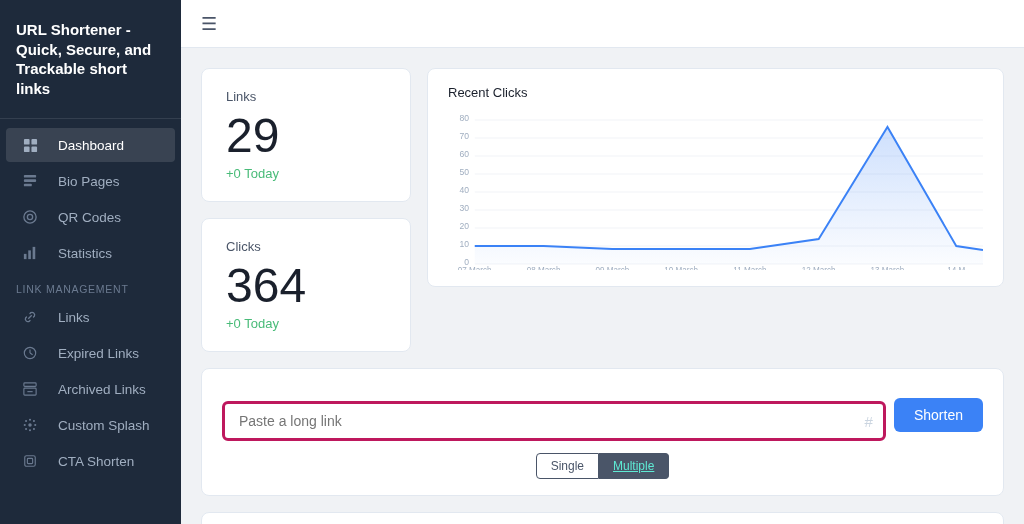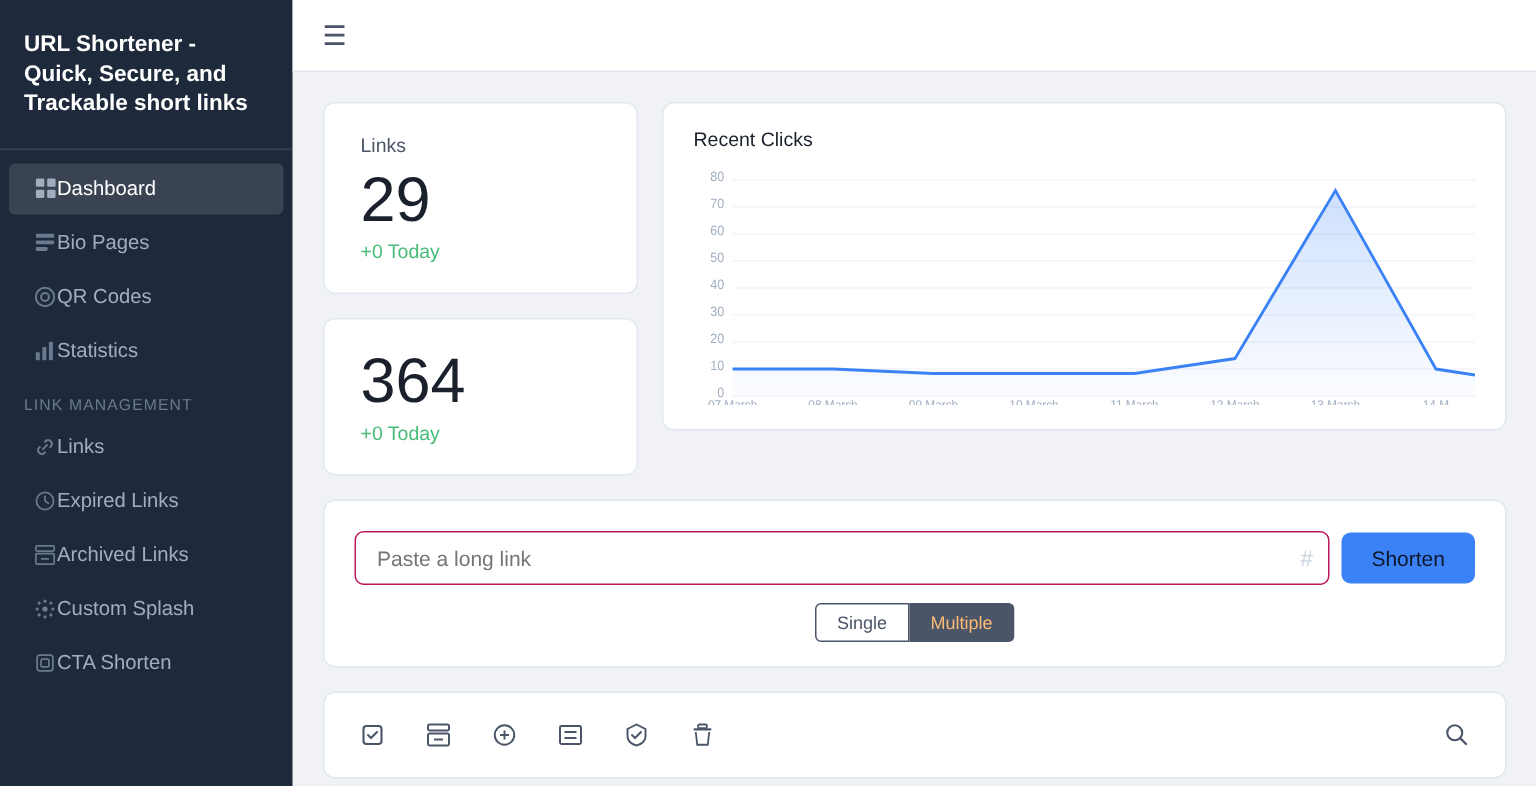--- a/index.html
+++ b/index.html
@@ -1,41 +1,41 @@
 <!DOCTYPE html>
 <html><head>
   <meta charset="utf-8">
   <style>
     * { margin: 0; padding: 0; box-sizing: border-box; }
     body { font-family: -apple-system, BlinkMacSystemFont, 'Segoe UI', sans-serif; display: flex; height: 524px; overflow: hidden; background: #f0f2f5; }
 
     
     .sidebar {
-      width: 195px;
+      width: 181px;
       background: #1e2a3b;
       color: #fff;
       display: flex;
       flex-direction: column;
       flex-shrink: 0;
       overflow-y: auto;
       padding-bottom: 32px;
     }
     .sidebar-logo {
       padding: 20px 16px 20px 16px;
       font-size: 15px;
       font-weight: 700;
       line-height: 1.3;
       color: #fff;
       border-bottom: 1px solid rgba(255,255,255,0.1);
       margin-bottom: 8px;
     }
     .sidebar-nav-item {
       display: flex;
       align-items: center;
-      gap: 0;
+      gap: 20px;
       padding: 9px 16px;
       font-size: 13.5px;
       color: #a0aec0;
       cursor: pointer;
       border-radius: 4px;
       margin: 1px 6px;
       transition: background 0.15s;
     }
     .sidebar-nav-item.active { background: rgba(255,255,255,0.12); color: #fff; }
     .sidebar-section-label {
@@ -98,21 +98,21 @@
     .stat-card {
       background: #fff;
       border-radius: 8px;
       border: 1px solid #e2e8f0;
       padding: 20px 24px;
       min-width: 200px;
       width: 210px;
       flex-shrink: 0;
     }
     .stat-label { font-size: 13px; color: #4a5568; margin-bottom: 8px; }
-    .stat-value { font-size: 42px; font-weight: 300; color: #1a202c; margin-bottom: 6px; line-height: 1; }
+    .stat-value { font-size: 48px; font-weight: 300; color: #1a202c; margin-bottom: 6px; line-height: 1; }
     .stat-today { font-size: 13px; color: #48bb78; }
 
     
     .chart-card {
       background: #fff;
       border-radius: 8px;
       border: 1px solid #e2e8f0;
       padding: 16px 20px;
       flex: 1;
     }
@@ -126,42 +126,42 @@
       padding: 20px 20px 16px 20px;
     }
     .shorten-row {
       display: flex;
       gap: 8px;
       align-items: center;
       margin-bottom: 12px;
     }
     .shorten-btn {
       background: #3b82f6;
-      color: #0f172a;
+      color: #ffffff;
       border: none;
       border-radius: 6px;
       padding: 9px 20px;
       font-size: 14px;
       cursor: pointer;
       font-weight: 500;
     }
     .toggle-row {
       display: flex;
       justify-content: center;
       gap: 0;
     }
     .toggle-btn {
       padding: 5px 14px;
       font-size: 12px;
       border: 1px solid #4a5568;
       cursor: pointer;
       background: #fff;
       color: #4a5568;
     }
-    .toggle-btn.active { background: #4a5568; color: #fdba74; }
+    .toggle-btn.active { background: #4a5568; color: #5eead4; text-decoration: underline; }
     .toggle-btn:first-child { border-radius: 4px 0 0 4px; }
     .toggle-btn:last-child { border-radius: 0 4px 4px 0; border-left: none; }
 
     
     .toolbar-card {
       background: #fff;
       border-radius: 8px;
       border: 1px solid #e2e8f0;
       padding: 12px 16px;
       display: flex;
@@ -199,22 +199,23 @@
       height: 160px;
       position: relative;
     }
 
     
     .input-wrapper {
       position: relative;
       flex: 1;
       display: flex;
       align-items: center;
-      border: 1px solid #be185d;
+      border: 3px solid #be185d;
       border-radius: 6px;
+      margin-top: 12px;
     }
     .input-wrapper input {
       flex: 1;
       border: none;
       outline: none;
       padding: 9px 14px;
       font-size: 14px;
       color: #a0aec0;
       background: transparent;
     }
@@ -350,20 +351,21 @@
     <div class="stats-row">
       <div class="stats-left">
 
         <div class="stat-card">
           <div class="stat-label">Links</div>
           <div class="stat-value">29</div>
           <div class="stat-today">+0 Today</div>
         </div>
 
         <div class="stat-card">
+          <div class="stat-label">Clicks</div>
           <div class="stat-value">364</div>
           <div class="stat-today">+0 Today</div>
         </div>
       </div>
 
       <div class="chart-card">
         <div class="chart-title">Recent Clicks</div>
         <div class="chart-svg-wrapper">
           <svg width="100%" height="160" viewBox="0 0 560 160" preserveAspectRatio="none">
 

